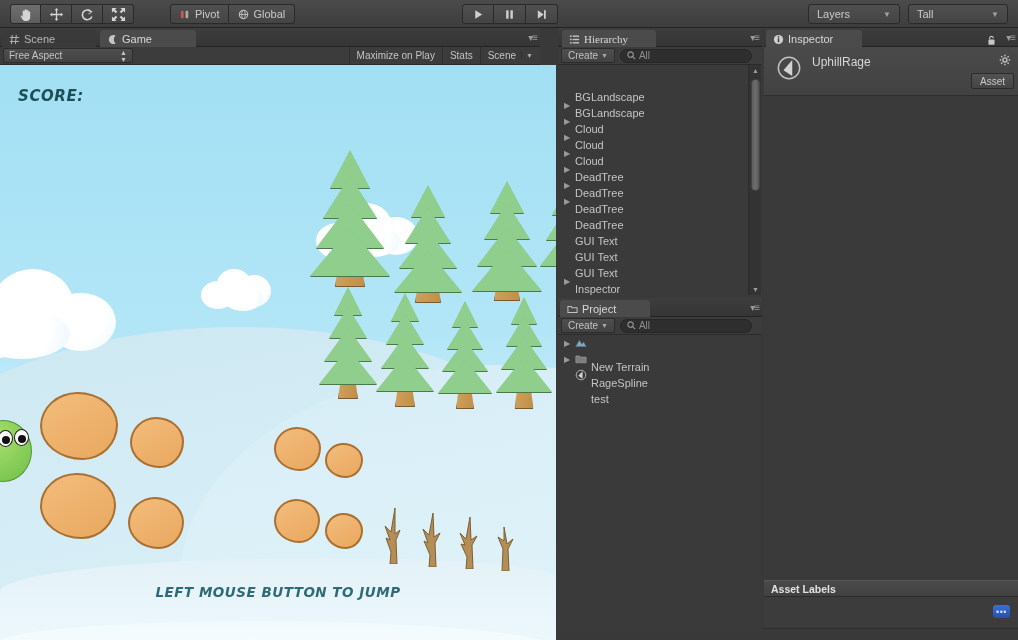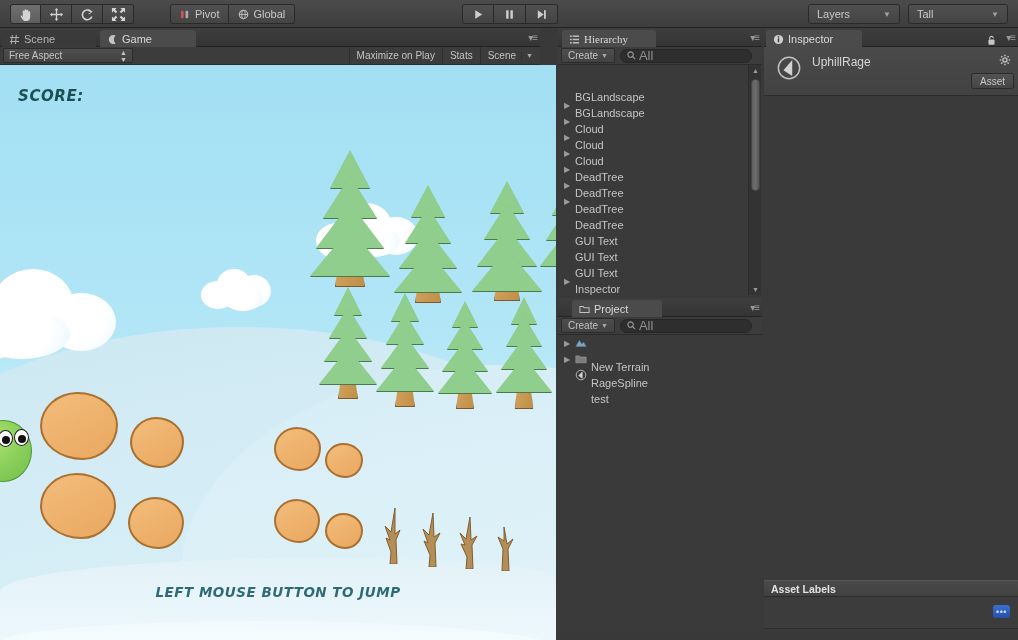--- a/index.html
+++ b/index.html
@@ -93,21 +93,21 @@
     border:1px solid #2c2c2c; border-radius:2px; margin-left:3px;
   }
   .sub-flat {
     font-size:10px; color:#c3c3c3; height:18px;
     padding:0 7px; display:flex; align-items:center;
     border-left:1px solid #2e2e2e;
   }
   .searchfield {
     height:14px; border-radius:7px; background:#2e2e2e;
     border:1px solid #262626; display:flex; align-items:center;
-    padding:0 6px; gap:3px; font-size:13px; color:#8e8e8e;
+    padding:0 6px; gap:3px; font-size:10px; color:#8e8e8e;
     margin-left:5px;
   }
 
   
   #game-panel { left:0; top:28px; width:540px; height:605px; }
   #game-canvas {
     position:absolute; left:0; top:37px; width:556px; height:596px;
     overflow:hidden; background:#a8e2f5;
   }
   .sky {
@@ -568,21 +568,21 @@
       </div>
     <div class="scrollbar">
       <div class="sb-arrow" style="top:0;">▲</div>
       <div class="sb-thumb" style="top:14px; height:112px;"></div>
       <div class="sb-arrow" style="bottom:0;">▼</div>
     </div>
   </div>
 
   <div class="panel" id="proj-panel">
     <div class="tabrow">
-      <div class="tab active" style="left:2px;width:90px;margin-left:12px;">
+      <div class="tab active" style="left:2px;width:90px;">
         <svg width="11" height="11" viewBox="0 0 12 12">
             <path d="M1 2.8h3.6l1 1.2H11v5.4H1z" fill="none" stroke="#c0c0c0" stroke-width="1.1"></path>
           </svg>
         <span>Project</span>
       </div>
       <div class="tabmenu">▾≡</div>
     </div>
     <div class="subbar">
       <div class="sub-btn">
         <span>Create</span>

